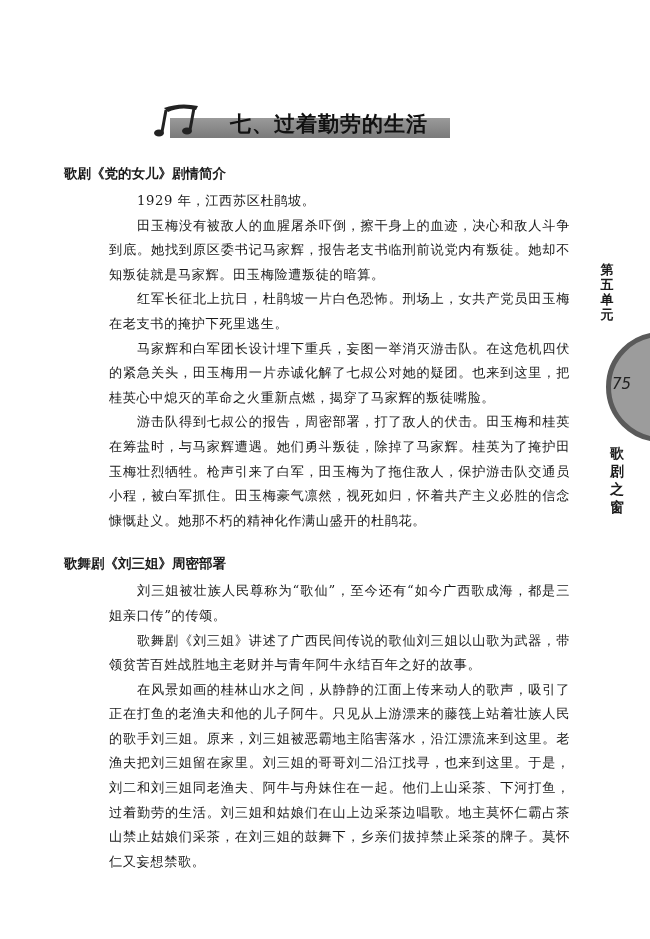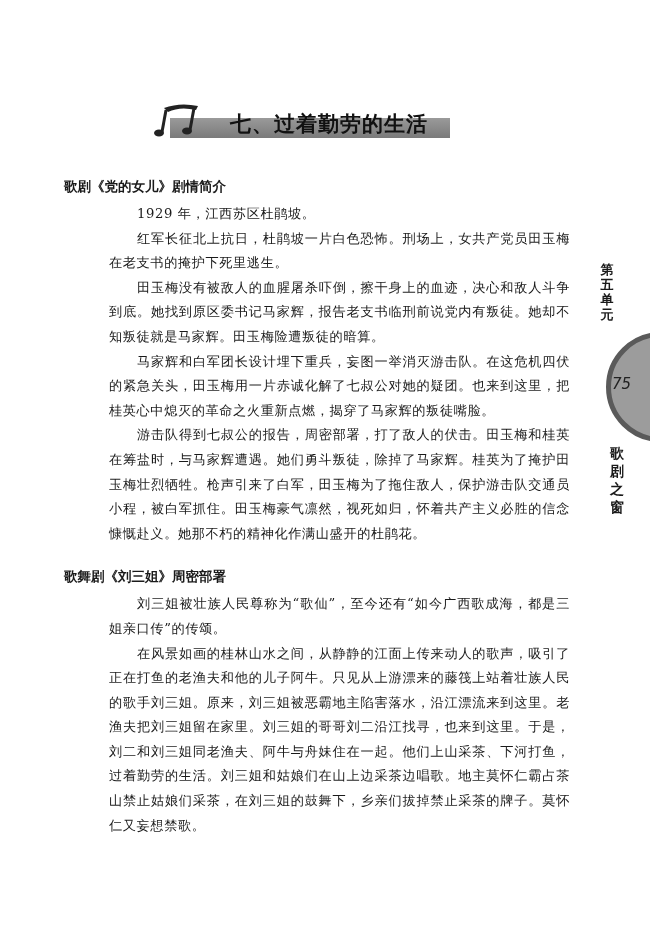--- a/index.html
+++ b/index.html
@@ -6,21 +6,21 @@
   body { width:650px; height:939px; background:#ffffff; position:relative; overflow:hidden;
          font-family: "DejaVu Serif", "Liberation Serif", serif; color:#1a1a1a; }
   .title-bar { position:absolute; left:150px; top:100px; width:270px; height:40px; }
   .title-band { position:absolute; left:20px; top:18px; width:280px; height:20px;
                 background: linear-gradient(#9a9a9a,#7a7a7a); }
   .title-text { position:absolute; left:80px; top:10px; font-family:"DejaVu Sans","Liberation Sans",sans-serif;
                 font-weight:bold; font-size:21px; color:#111; letter-spacing:1px; white-space:nowrap; }
   .note-icon { position:absolute; left:0; top:0; width:60px; height:40px; }
   .content { position:absolute; left:64px; top:160px; width:506px; }
   .section-heading { font-family:"DejaVu Sans","Liberation Sans",sans-serif; font-weight:bold; font-size:13.5px;
-                     margin:16px 0 6px 0; line-height:20px; }
+                     margin:3px 0 6px 0; line-height:20px; }
   .para { font-size:13.2px; line-height:24.6px; margin:0 0 0 45px; text-indent:28px; text-align:justify; letter-spacing:0.6px; }
   .section { margin-bottom:20px; }
   .side-tab { position:absolute; left:592px; top:262px; width:30px; font-family:"DejaVu Sans","Liberation Sans",sans-serif;
               font-weight:bold; font-size:13px; line-height:15px; text-align:center; }
   .side-tab2 { position:absolute; left:607px; top:444px; width:20px; font-family:"DejaVu Serif","Liberation Serif",serif;
                font-weight:bold; font-size:14px; line-height:18px; text-align:center; }
   .page-circle { position:absolute; left:606px; top:332px; width:110px; height:110px; border-radius:50%;
                  background:#9c9c9c; border:5px solid #5a5a5a; box-sizing:border-box; }
   .page-num { position:absolute; left:612px; top:375px; font-family:"DejaVu Sans","Liberation Sans",sans-serif;
               font-style:italic; font-size:15px; color:#222; }
@@ -37,28 +37,29 @@
     <ellipse cx="9" cy="33" rx="5" ry="3.5" fill="#222"></ellipse>
     <ellipse cx="37" cy="31" rx="5" ry="3.5" fill="#222"></ellipse>
   </svg>
   <div class="title-text">七、过着勤劳的生活</div>
 </div>
 
 <div class="content">
   <div class="section">
     <div class="section-heading">歌剧《党的女儿》剧情简介</div>
     <p class="para">1929 年，江西苏区杜鹃坡。</p>
+    <p class="para">田玉梅没有被敌人的血腥屠杀吓倒，擦干身上的血迹，决心和敌人斗争到底。她找到原区委书记马家辉，报告老支书临刑前说党内有叛徒。她却不知叛徒就是马家辉。田玉梅险遭叛徒的暗算。</p>
     <p class="para">红军长征北上抗日，杜鹃坡一片白色恐怖。刑场上，女共产党员田玉梅在老支书的掩护下死里逃生。</p>
-    <p class="para">田玉梅没有被敌人的血腥屠杀吓倒，擦干身上的血迹，决心和敌人斗争到底。她找到原区委书记马家辉，报告老支书临刑前说党内有叛徒。她却不知叛徒就是马家辉。田玉梅险遭叛徒的暗算。</p>
     <p class="para">马家辉和白军团长设计埋下重兵，妄图一举消灭游击队。在这危机四伏的紧急关头，田玉梅用一片赤诚化解了七叔公对她的疑团。也来到这里，把桂英心中熄灭的革命之火重新点燃，揭穿了马家辉的叛徒嘴脸。</p>
     <p class="para">游击队得到七叔公的报告，周密部署，打了敌人的伏击。田玉梅和桂英在筹盐时，与马家辉遭遇。她们勇斗叛徒，除掉了马家辉。桂英为了掩护田玉梅壮烈牺牲。枪声引来了白军，田玉梅为了拖住敌人，保护游击队交通员小程，被白军抓住。田玉梅豪气凛然，视死如归，怀着共产主义必胜的信念慷慨赴义。她那不朽的精神化作满山盛开的杜鹃花。</p>
   </div>
   <div class="section">
     <div class="section-heading">歌舞剧《刘三姐》周密部署</div>
     <p class="para">刘三姐被壮族人民尊称为“歌仙”，至今还有“如今广西歌成海，都是三姐亲口传”的传颂。</p>
+    <p class="para">歌舞剧《刘三姐》讲述了广西民间传说的歌仙刘三姐以山歌为武器，带领贫苦百姓战胜地主老财并与青年阿牛永结百年之好的故事。</p>
     <p class="para">在风景如画的桂林山水之间，从静静的江面上传来动人的歌声，吸引了正在打鱼的老渔夫和他的儿子阿牛。只见从上游漂来的藤筏上站着壮族人民的歌手刘三姐。原来，刘三姐被恶霸地主陷害落水，沿江漂流来到这里。老渔夫把刘三姐留在家里。刘三姐的哥哥刘二沿江找寻，也来到这里。于是，刘二和刘三姐同老渔夫、阿牛与舟妹住在一起。他们上山采茶、下河打鱼，过着勤劳的生活。刘三姐和姑娘们在山上边采茶边唱歌。地主莫怀仁霸占茶山禁止姑娘们采茶，在刘三姐的鼓舞下，乡亲们拔掉禁止采茶的牌子。莫怀仁又妄想禁歌。</p>
   </div>
 </div>
 
 <div class="side-tab">
   <div>第</div>
   <div>五</div>
   <div>单</div>
   <div>元</div>
 </div>

